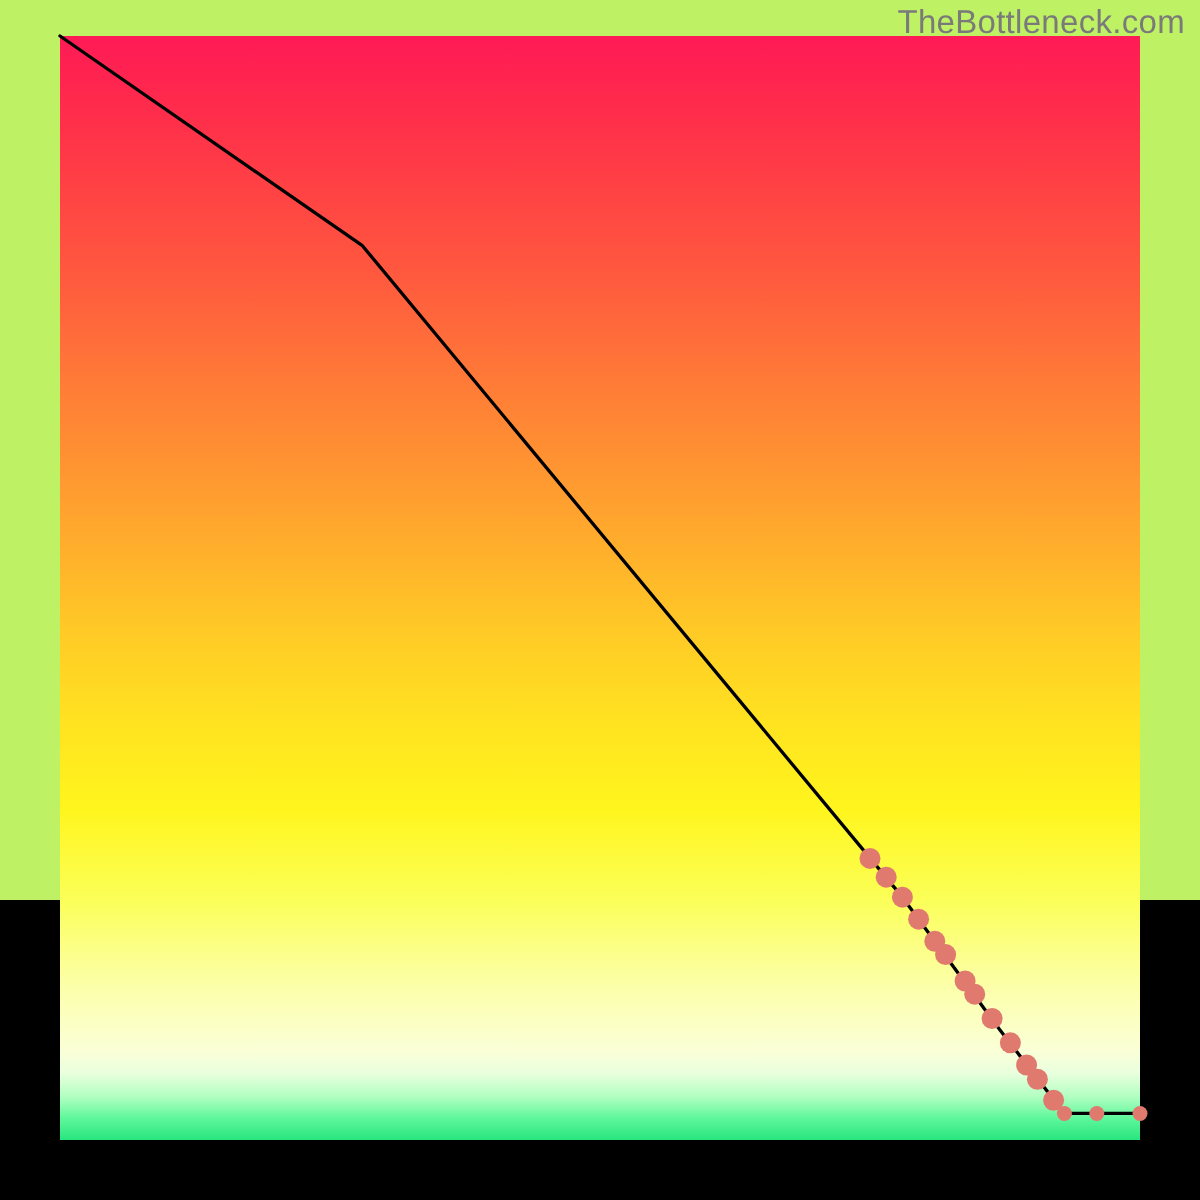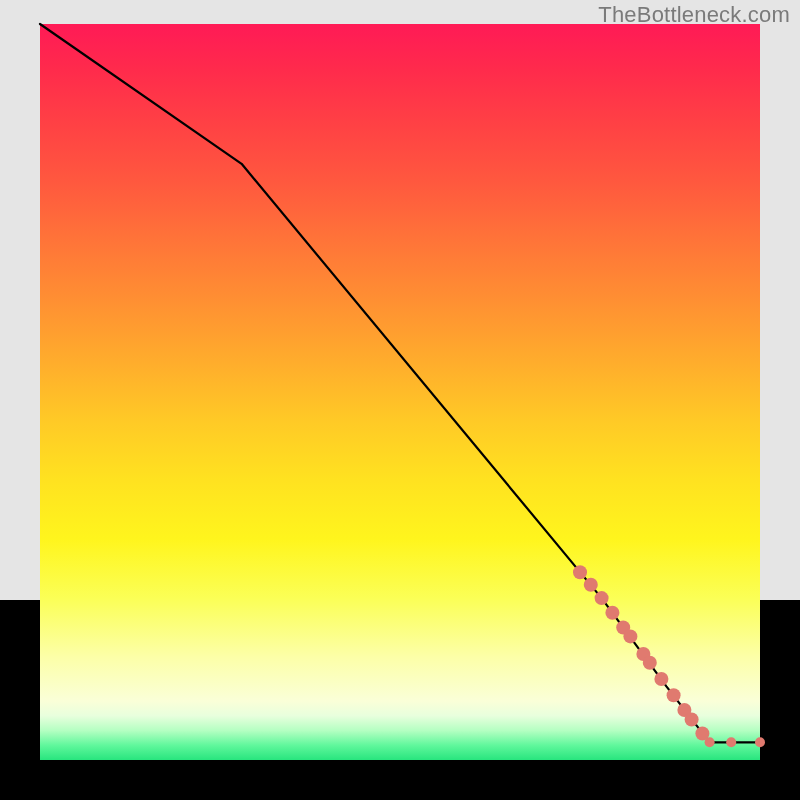--- a/index.html
+++ b/index.html
@@ -8,21 +8,21 @@
     width: 800px;
     height: 800px;
     overflow: hidden;
     background: #000;
     font-family: Arial, Helvetica, sans-serif;
   }
   .frame {
     position: relative;
     width: 800px;
     height: 600px;
-    background: #e5e5e5;
+    background: #bef264;
   }
   .plot {
     position: absolute;
     left: 40px;
     top: 24px;
     width: 720px;
     height: 736px;
     
     background: linear-gradient(
       to bottom,

